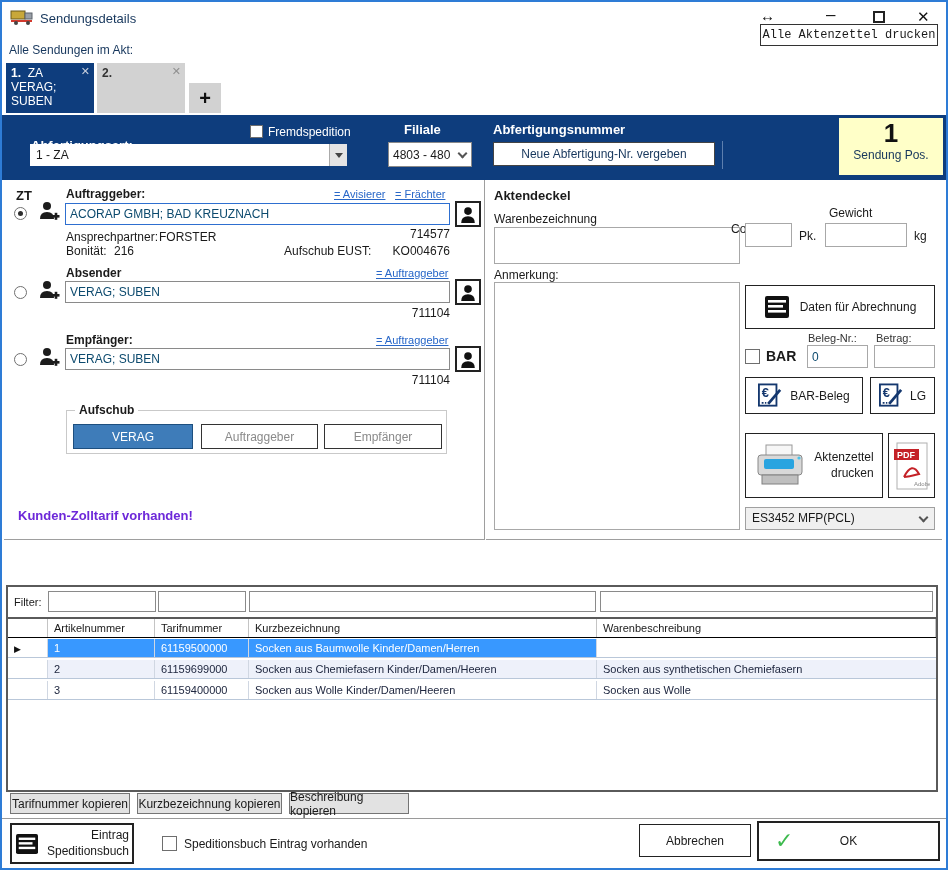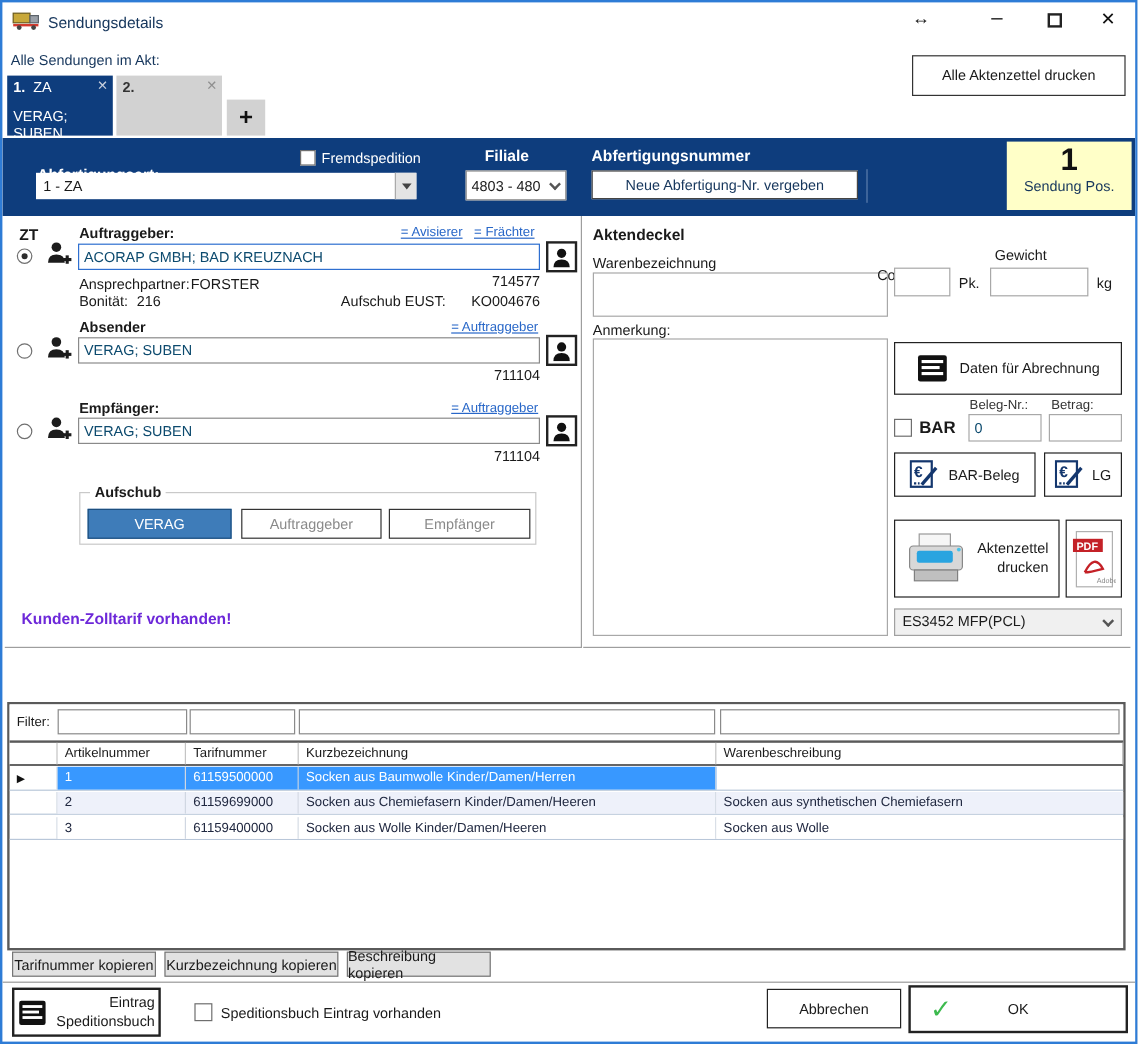--- a/index.html
+++ b/index.html
@@ -50,27 +50,27 @@
         <circle cx="18" cy="15" r="2" fill="#444"></circle>
     </svg>
   </span>
   <span class="abs nav" style="left:38px;top:9px;font-size:13px;">Sendungsdetails</span>
   <span class="abs titlebtn" style="left:758px;top:6px;">↔</span>
   <span class="abs titlebtn" style="left:824px;top:4px;font-size:17px;">–</span>
   <span class="abs" style="left:871px;top:9px;width:12px;height:12px;border:2px solid #222;"></span>
   <span class="abs titlebtn" style="left:915px;top:7px;font-size:15px;">✕</span>
 
   <span class="abs nav" style="left:7px;top:41px;">Alle Sendungen im Akt:</span>
-  <div class="btn abs" style="left:758px;top:44px;width:178px;height:34px;">Alle Aktenzettel drucken</div>
+  <div class="btn abs" style="left:758px;top:22px;width:178px;height:22px;font-family:Liberation Mono, monospace;">Alle Aktenzettel drucken</div>
 
   <div class="abs" style="left:4px;top:61px;width:88px;height:50px;background:#0E3D7D;color:#fff;padding:3px 5px;">
     <span class="b">1.</span>&nbsp;
     <span>ZA</span>
     <span class="abs" style="right:4px;top:2px;color:#c7cfdd;font-size:11px;">✕</span>
-    <div style="margin-top:10px;">VERAG;</div>
+    <div style="margin-top:0;">VERAG;</div>
     <div>SUBEN</div>
   </div>
   <div class="abs" style="left:95px;top:61px;width:88px;height:50px;background:#d2d2d2;color:#333;padding:3px 5px;">
     <span class="b">2.</span>
     <span class="abs" style="right:4px;top:2px;color:#8f8f8f;font-size:11px;">✕</span>
   </div>
   <div class="abs" style="left:187px;top:81px;width:32px;height:30px;background:#d2d2d2;display:flex;align-items:center;justify-content:center;font-size:20px;font-weight:bold;color:#111;">+</div>
 
   <div class="abs" style="left:0;top:113px;width:944px;height:65px;background:#0E3D7D;">
     <span class="abs white b" style="left:29px;top:9px;font-size:13px;margin-top:14px;">Abfertigungsart:</span>

